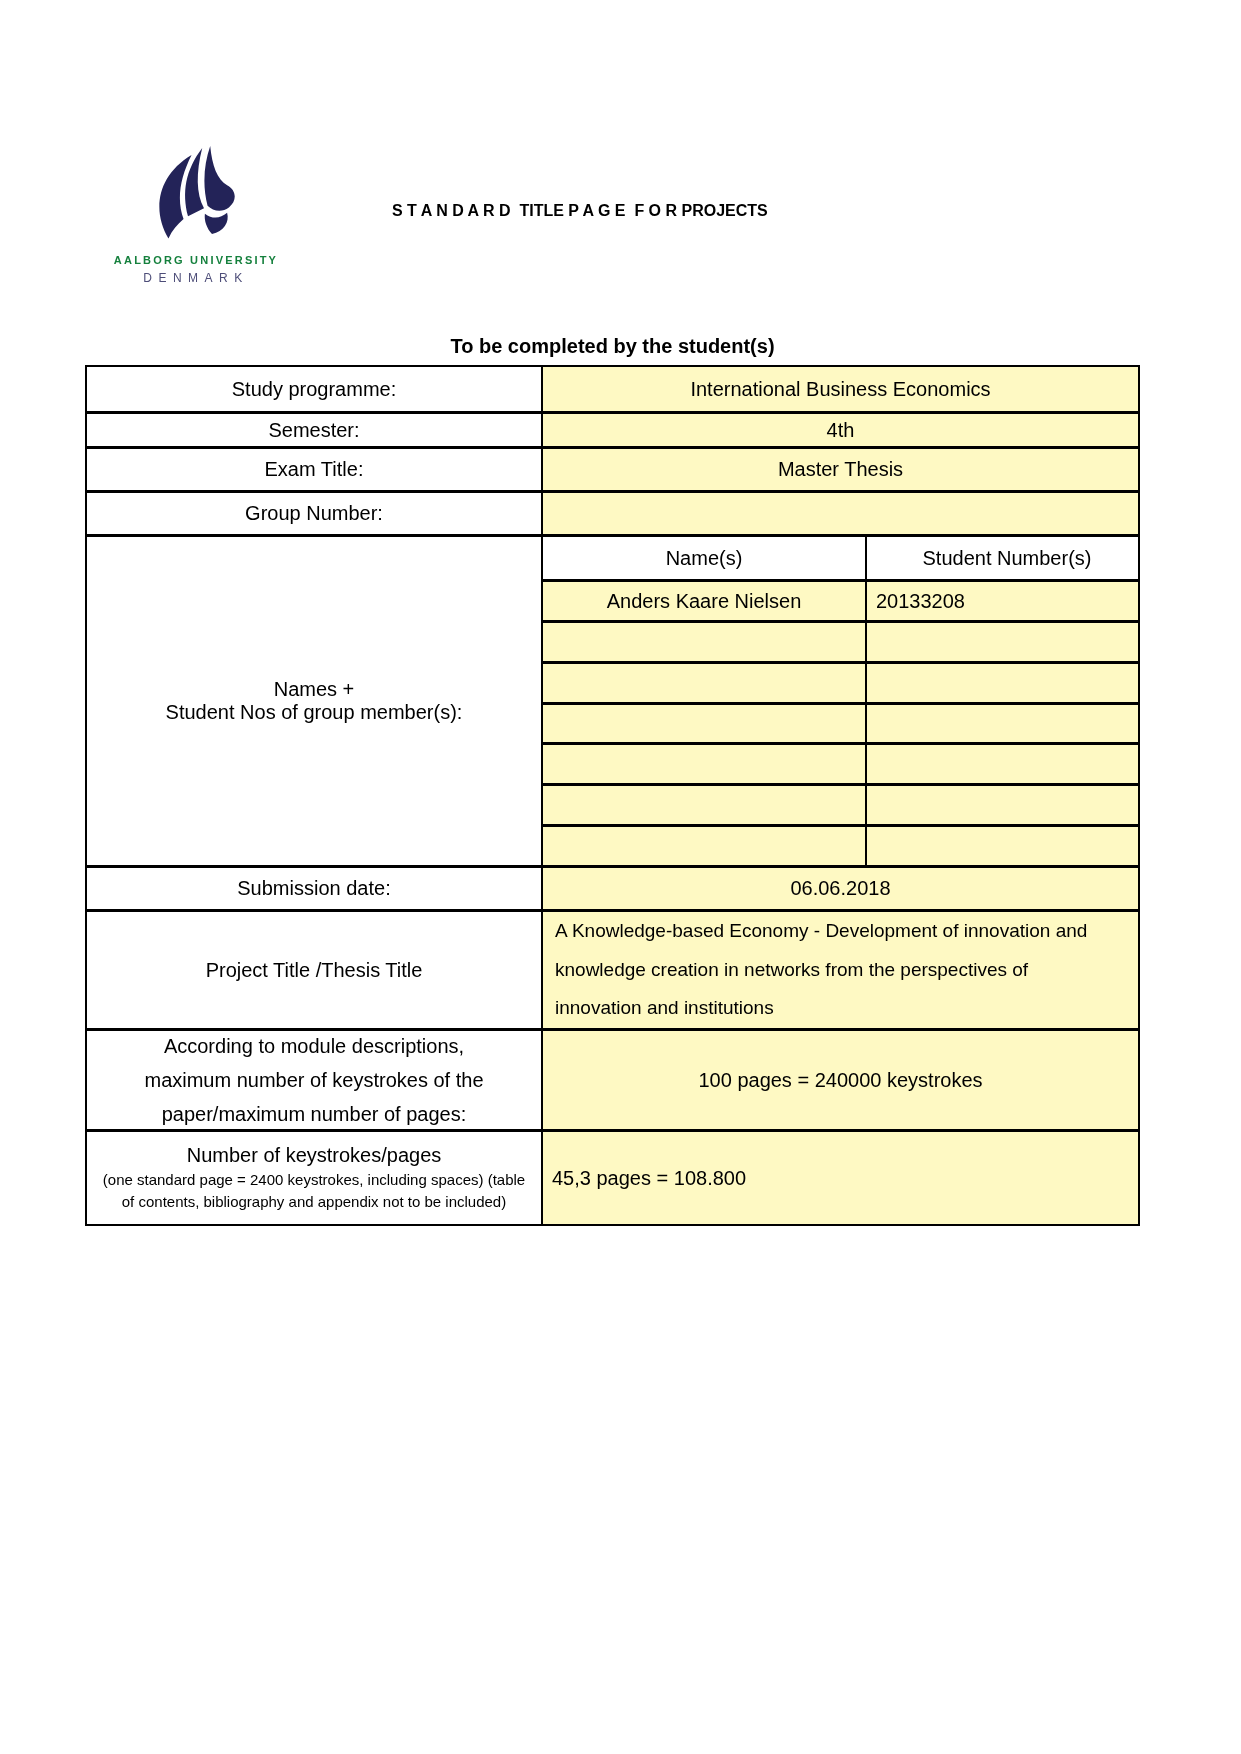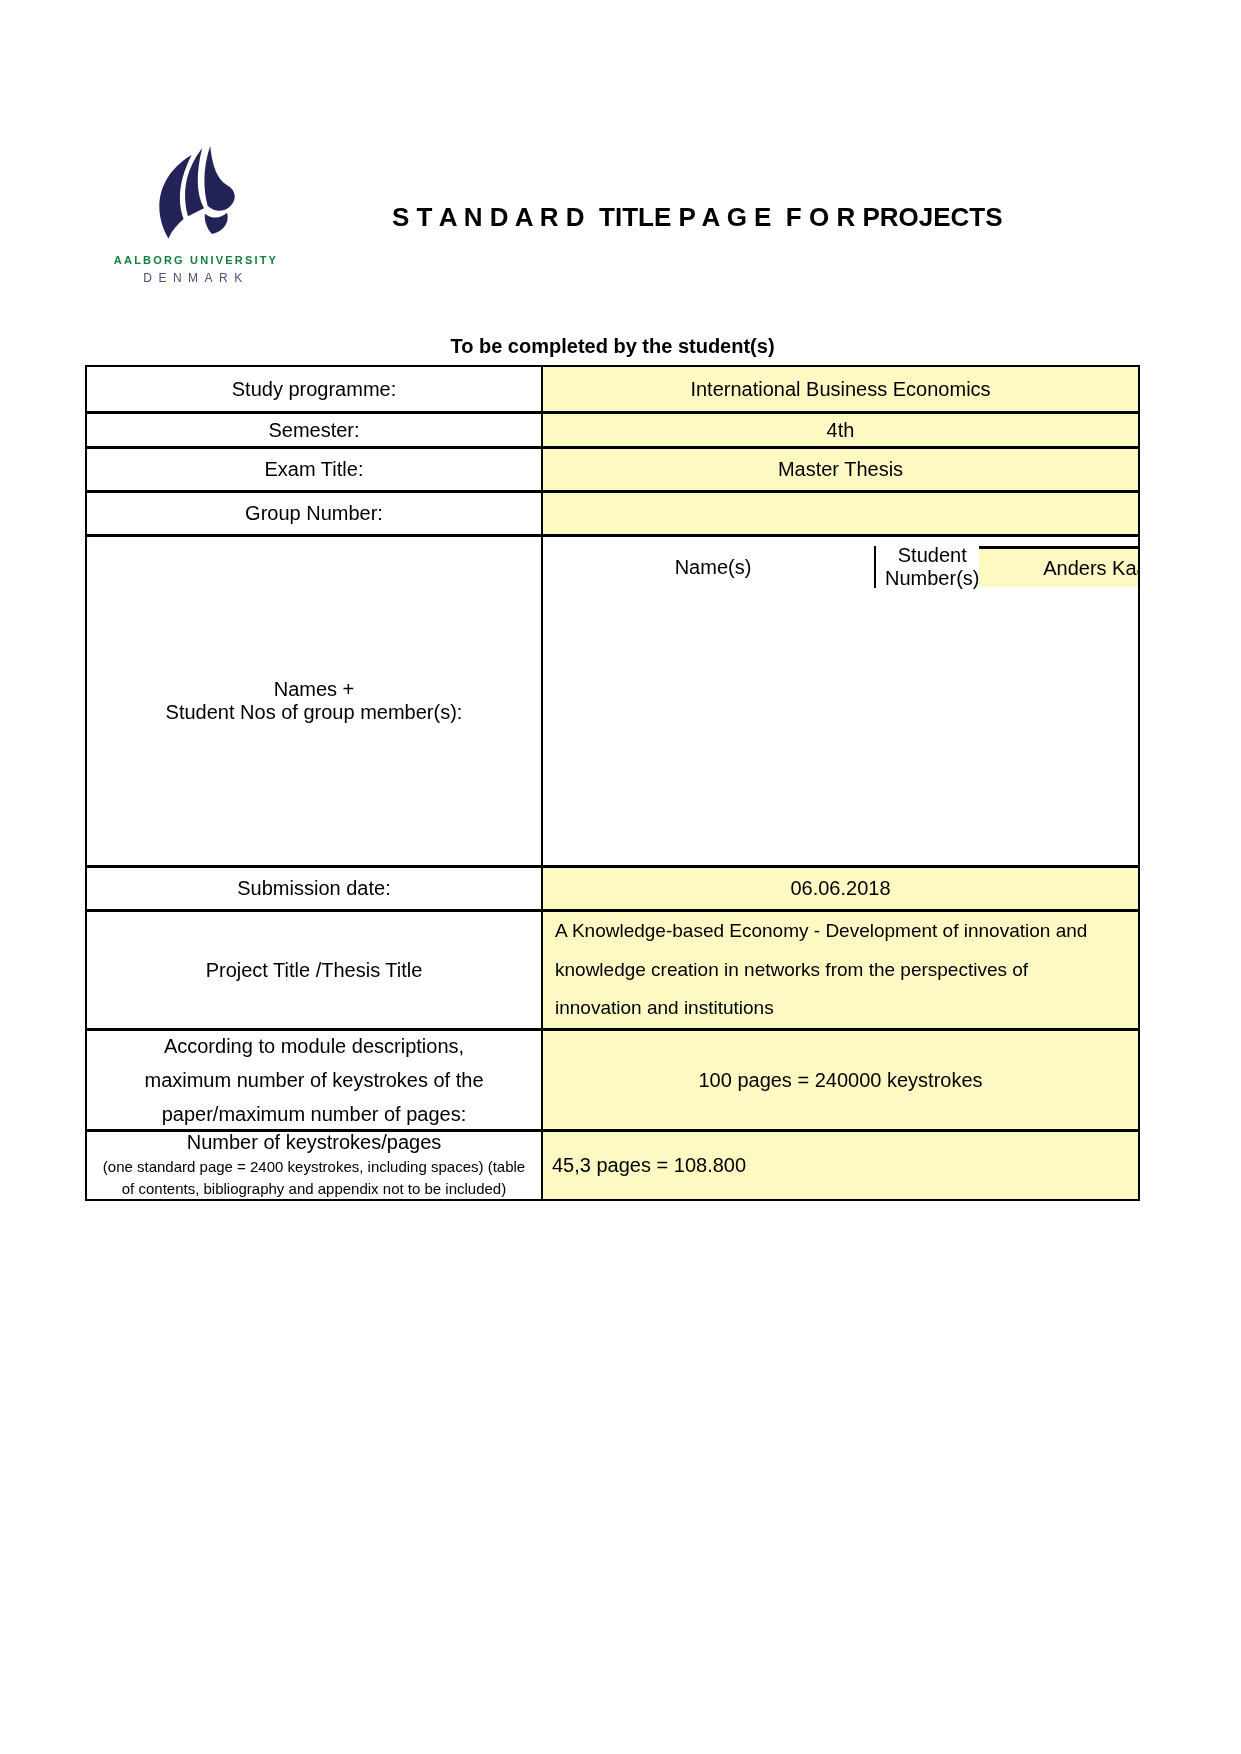--- a/index.html
+++ b/index.html
@@ -5,21 +5,21 @@
   html,body{margin:0;padding:0;}
   body{
     width:1241px;height:1754px;background:#ffffff;position:relative;
     font-family:"Liberation Sans",sans-serif;color:#000;
   }
   
   .logo-block{position:absolute;left:96px;top:146px;width:200px;text-align:center;}
   .logo-swoosh{display:block;margin:0 auto 10px auto;}
   .logo-name{font-size:11px;font-weight:bold;letter-spacing:2.2px;white-space:nowrap;color:#15803d;}
   .logo-country{font-size:12px;letter-spacing:6.5px;margin-top:5px;color:#4d4d78;}
-  .doc-title{position:absolute;left:392px;top:202px;font-size:26px;font-weight:bold;white-space:pre;color:#000;}
+  .doc-title{position:absolute;left:392px;top:202px;font-size:16px;font-weight:bold;white-space:pre;color:#000;}
   .doc-subtitle{position:absolute;left:85px;top:335px;width:1055px;text-align:center;font-size:20px;font-weight:bold;}
   
   .tbl{position:absolute;left:85px;top:365px;width:1055px;border:2px solid #000;box-sizing:border-box;font-size:20px;}
   .row{display:flex;box-sizing:border-box;}
   .row + .row{border-top:3px solid #000;}
   .cell{box-sizing:border-box;display:flex;align-items:center;overflow:hidden;}
   .cell + .cell{border-left:2px solid #000;}
   .center{justify-content:center;text-align:center;}
   .gray{background:#fef9c3;}
   .pl{padding-left:13px;}
@@ -30,35 +30,35 @@
   .r-subjects .c2{width:252px;}
   .r-subjects .c3{width:294px;}
   .r-subjects .c4{flex:1;}
   .r-plain{height:44px;}
   .r-sem{height:35px;}
   .label-col{width:454px;}
   .val-col{flex:1;}
   .tickbox{font-weight:bold;font-style:italic;margin-left:6px;}
   
   .r-names{height:331px;}
-  .names-right{flex:1;display:flex;flex-direction:row;align-items:stretch;padding:9px;}
+  .names-right{flex:1;display:flex;flex-direction:column;align-items:stretch;padding:0;}
   .nrow{display:flex;box-sizing:border-box;}
   .nrow + .nrow{border-top:3px solid #000;}
   .nrow-header{height:42px;}
   .nrow-member{height:41px;}
   .nrow-empty{flex:1;}
   .ncell-name{width:322px;box-sizing:border-box;display:flex;align-items:center;justify-content:center;text-align:center;}
   .ncell-num{flex:1;border-left:2px solid #000;box-sizing:border-box;display:flex;align-items:center;padding-left:9px;}
   
   .r-submission{height:44px;}
   .r-ptitle{height:119px;}
   .r-ptitle .val-col{font-size:19px;line-height:2.05;justify-content:flex-start;text-align:left;padding:0 12px;}
   .r-module{height:101px;}
   .r-module .label-col{line-height:1.7;}
-  .r-keystrokes{height:70px;}
+  .r-keystrokes{height:95px;}
   .ks-label{flex-direction:column;justify-content:center;}
   .ks-small{font-size:15px;line-height:1.45;margin-top:2px;text-align:center;}
   .ks-val{justify-content:flex-start;padding-left:9px;}
 </style>
 </head>
 <body>
 
 <div class="logo-block">
   <svg class="logo-swoosh" width="80" height="98" viewBox="0 0 90 110" xmlns="http://www.w3.org/2000/svg">
     <g fill="#232358">

